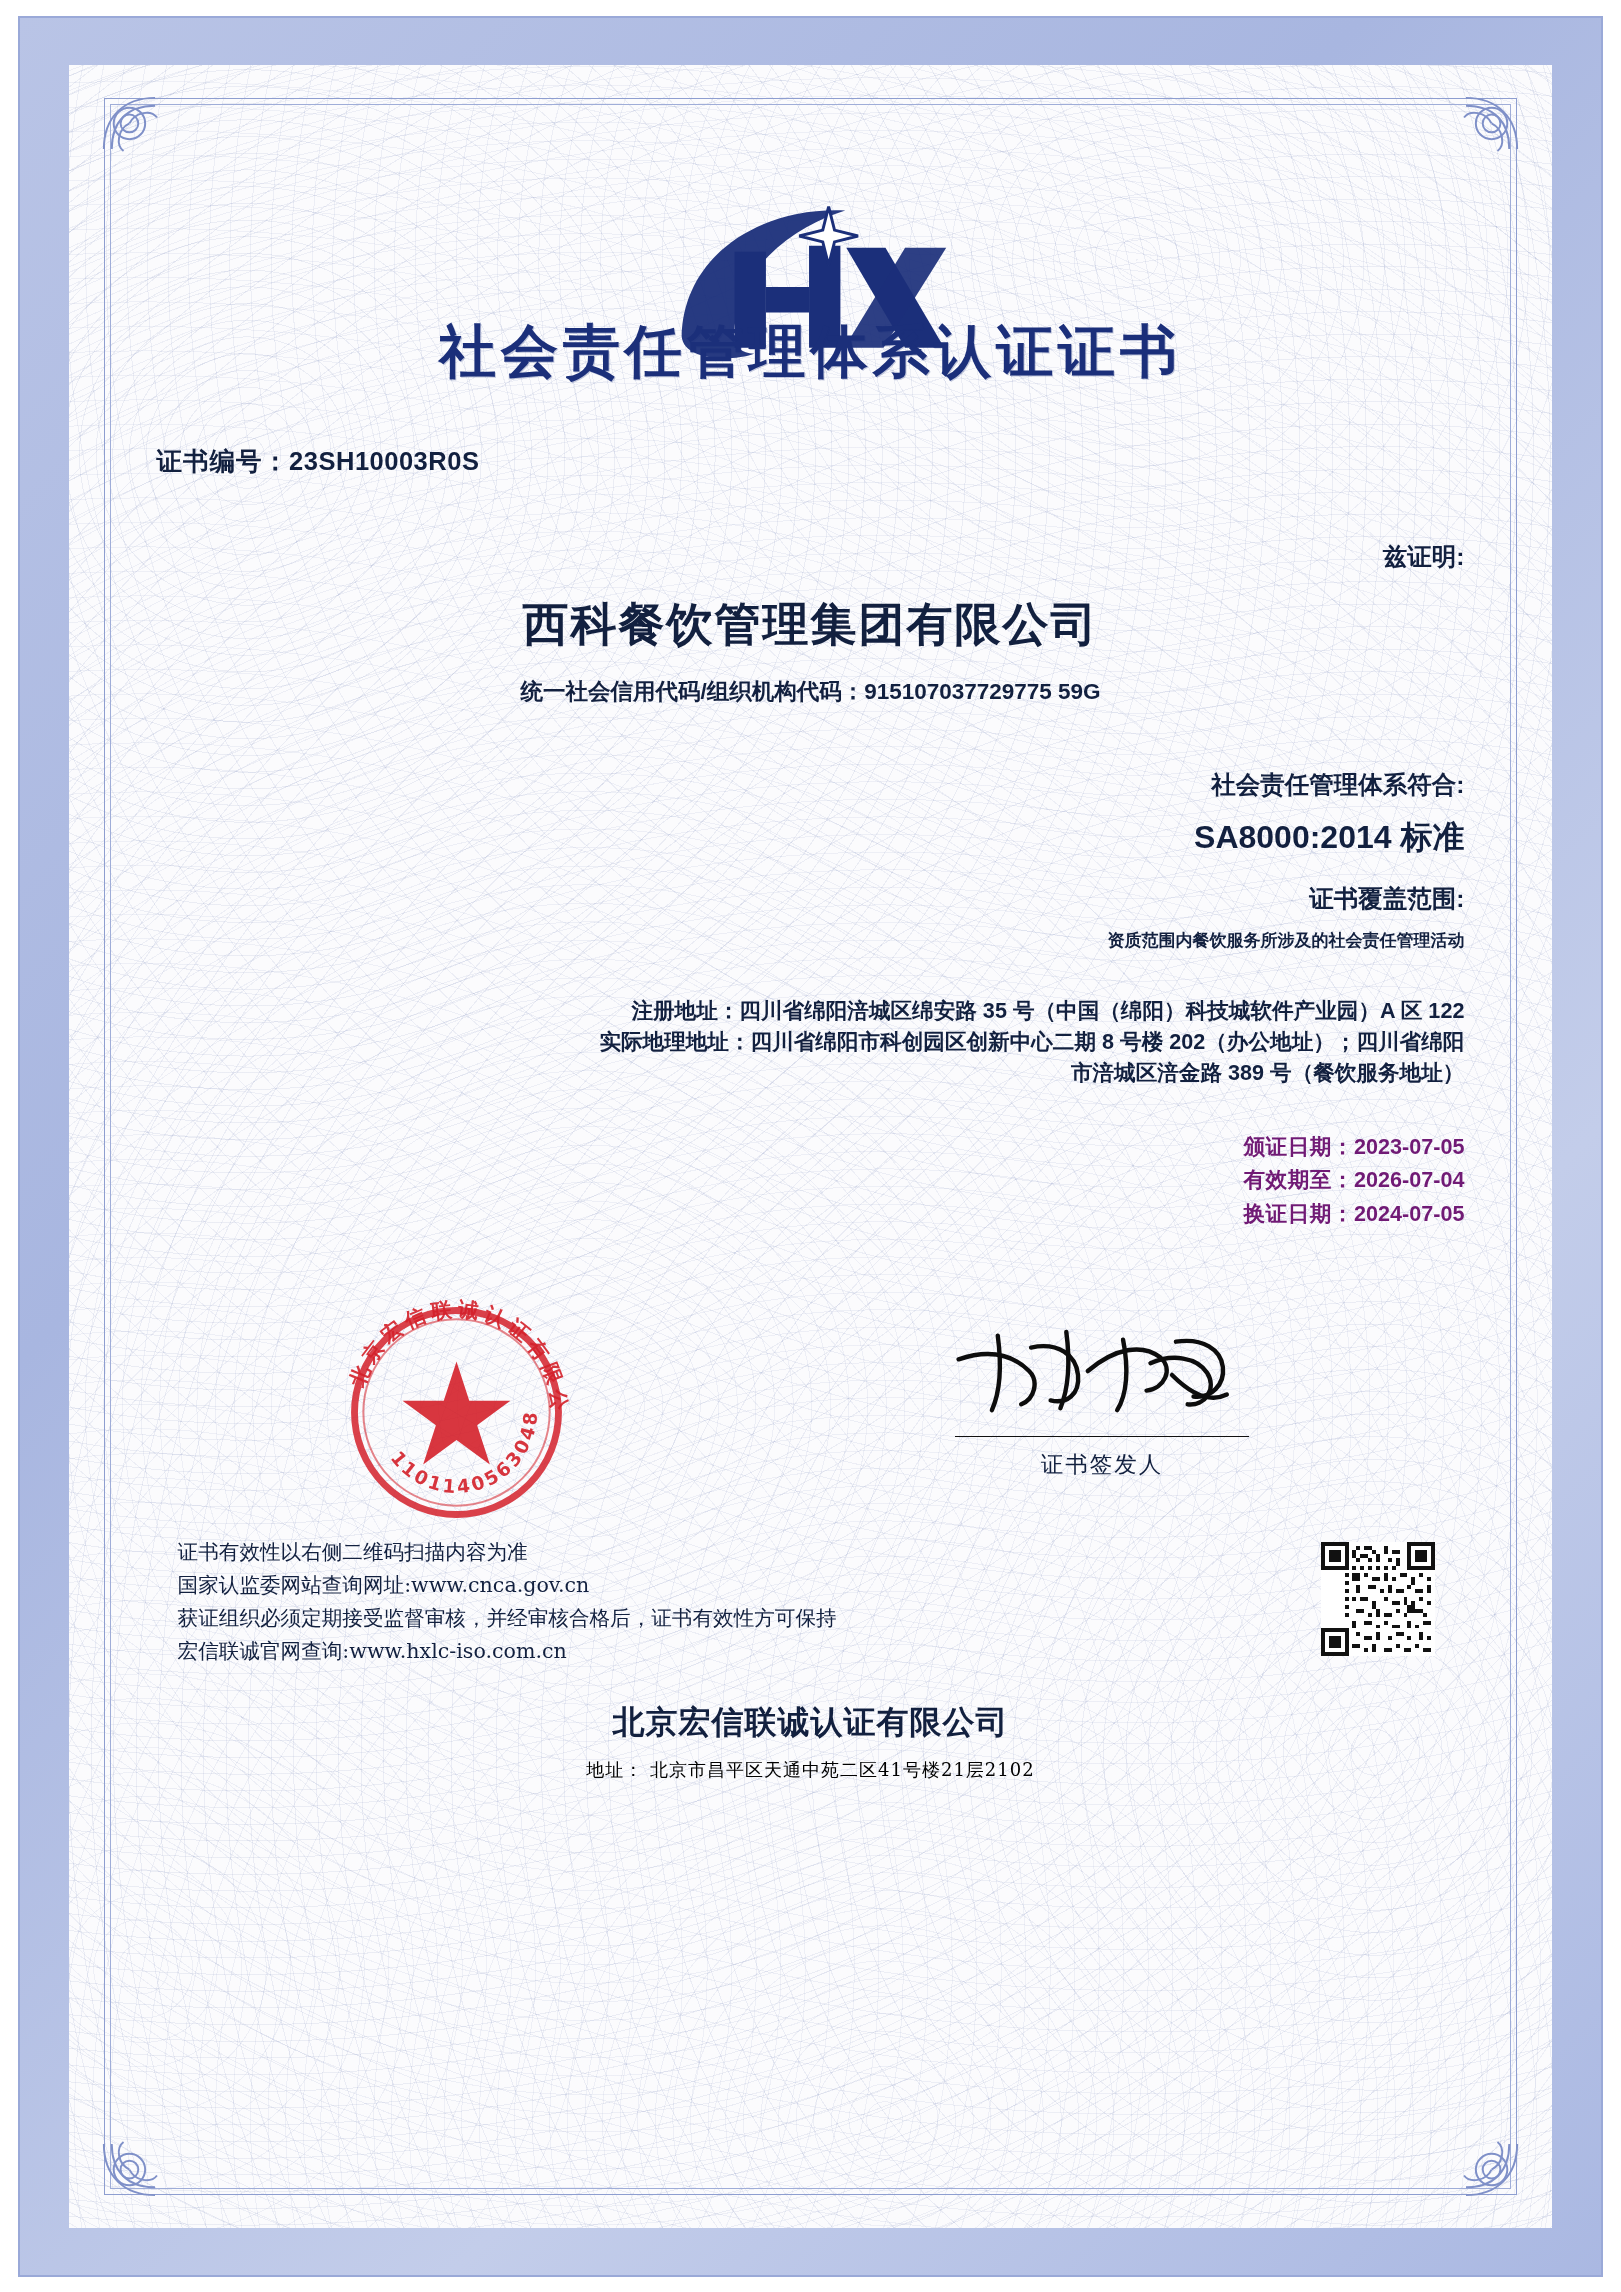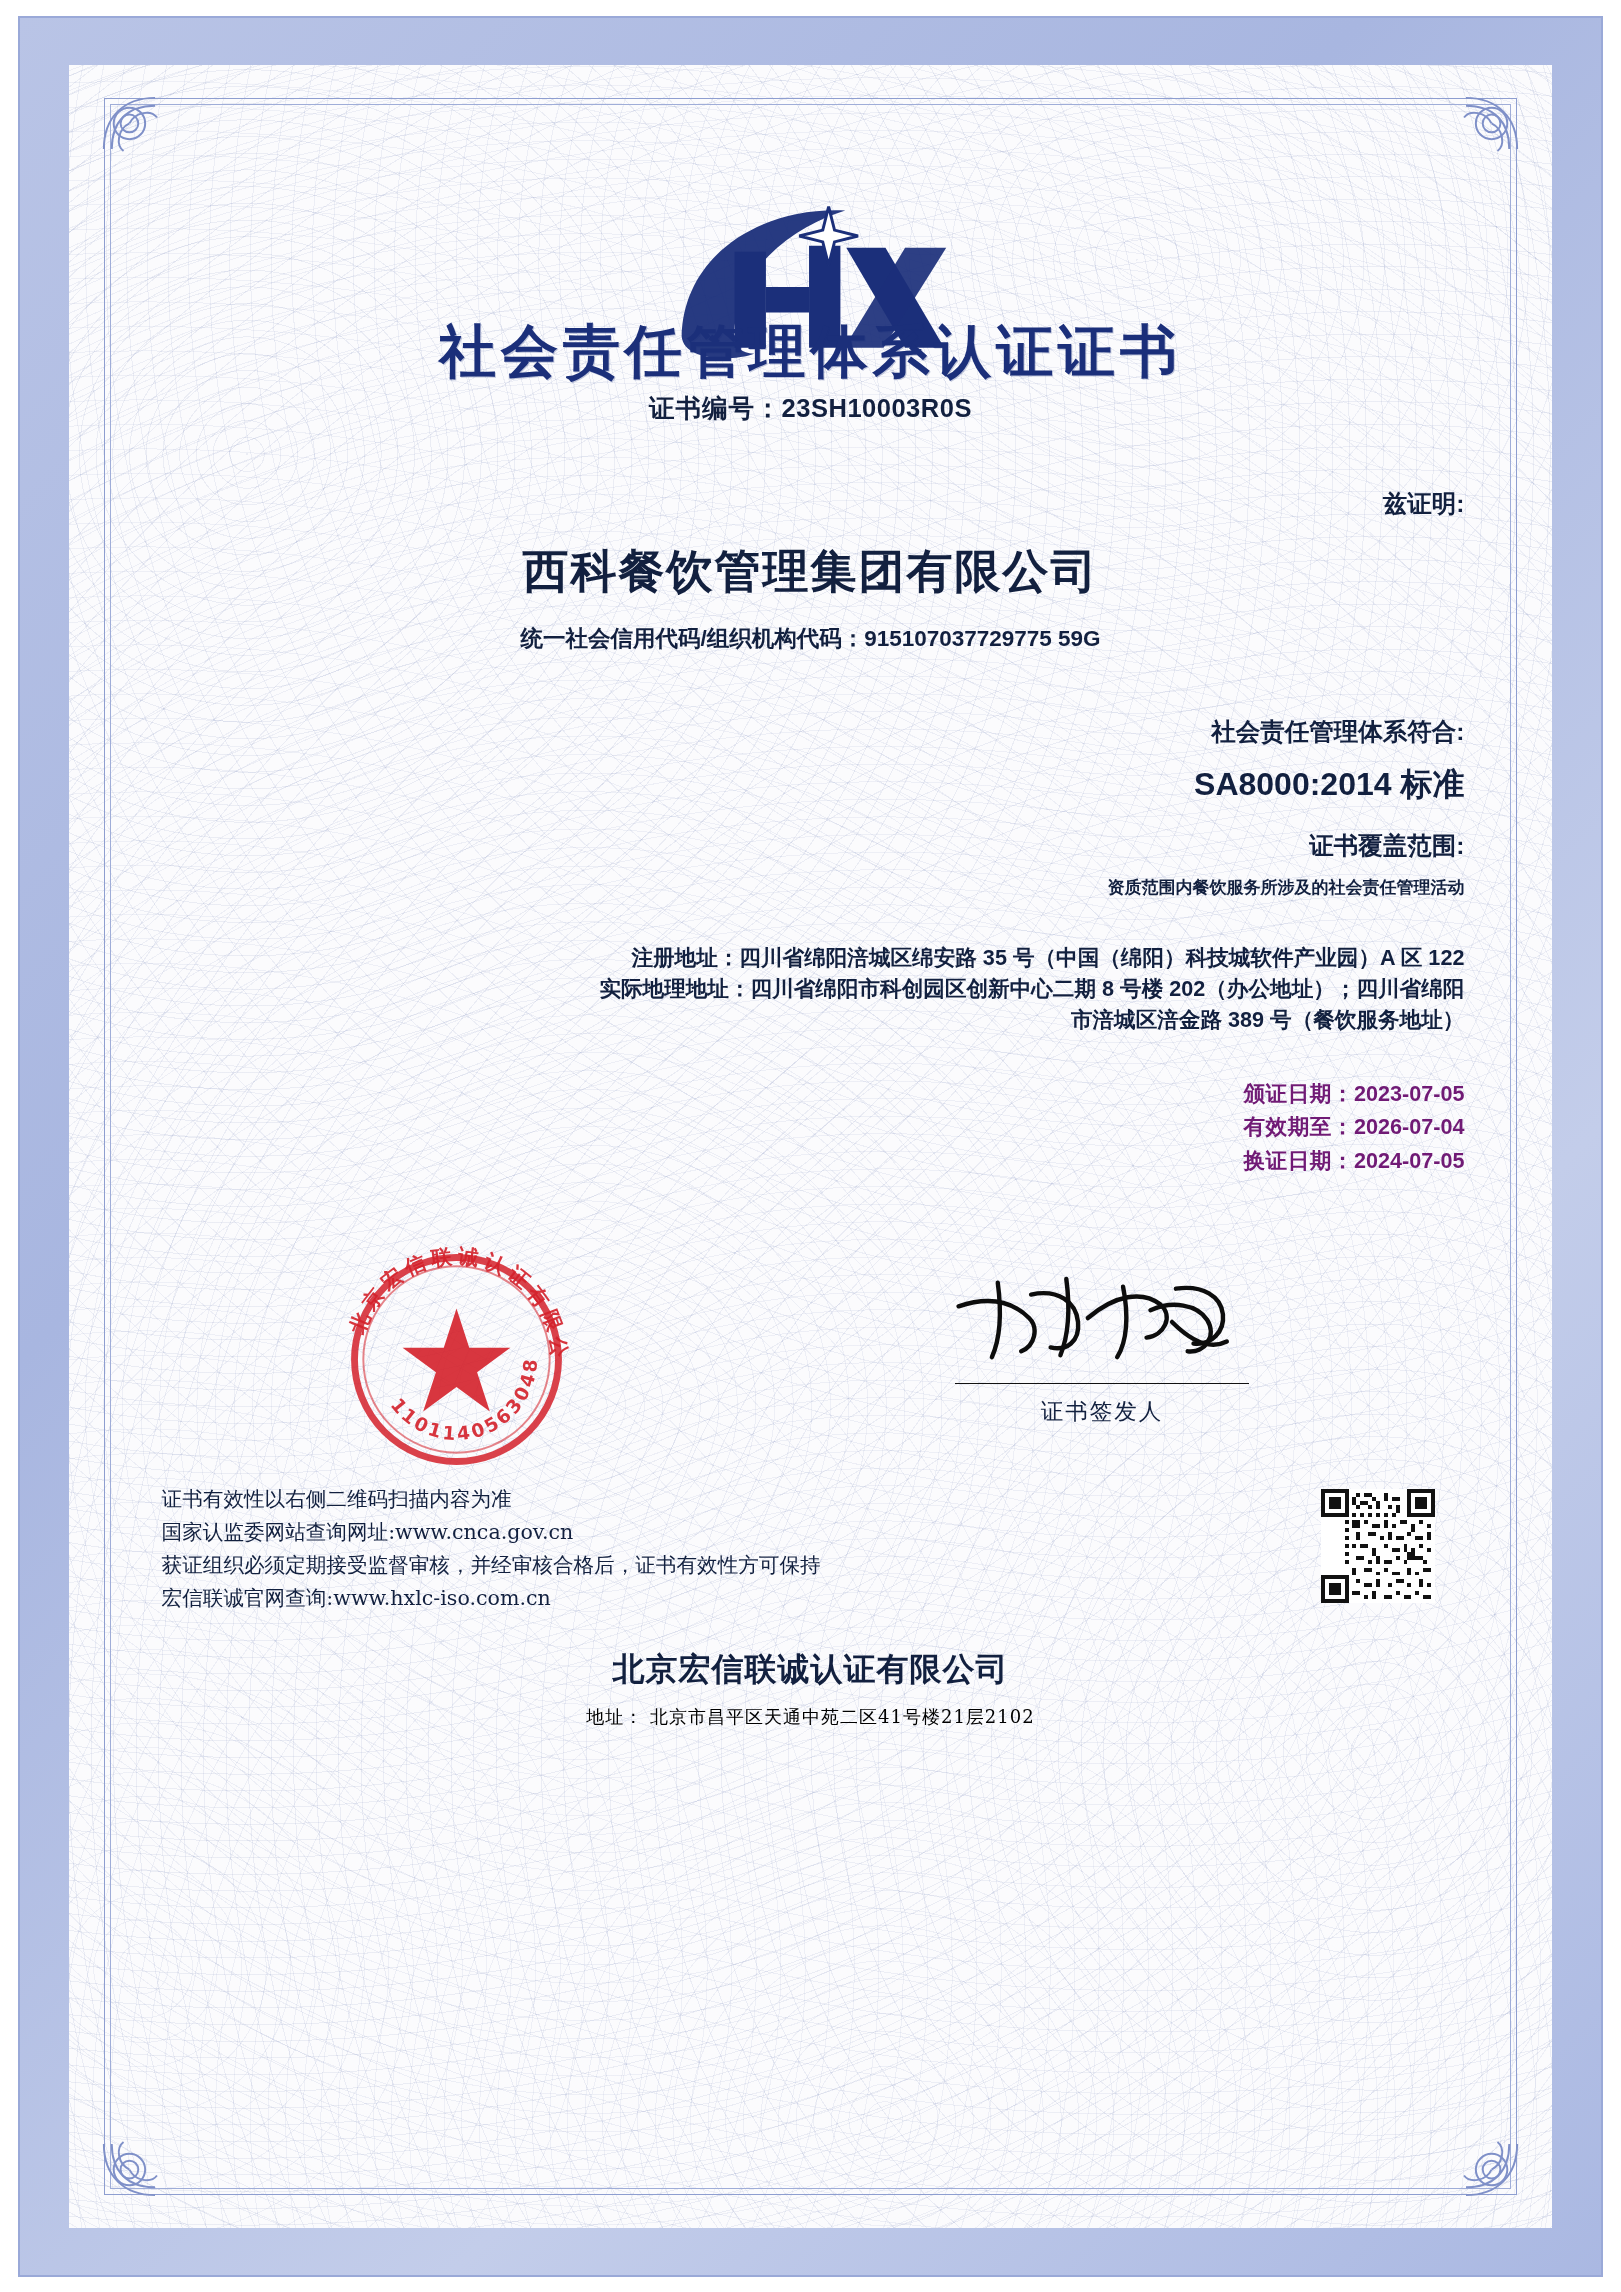--- a/index.html
+++ b/index.html
@@ -108,21 +108,22 @@
     font-size: 57px;
     font-weight: bold;
     color: #1b2f7a;
     letter-spacing: 4.9px;
     margin-top: 3.9px;
     font-family: "DejaVu Sans", "Liberation Sans", sans-serif;
     text-shadow: 1px 1px 0 rgba(27,47,122,0.25);
   }
 
   .cert-no {
-    text-align: center;
+    text-align: left;
+    margin-top: 53px;
     font-size: 25.5px;
     font-weight: bold;
     color: #12203f;
   }
   .cert-no .label { letter-spacing: 1px; }
   .cert-no .val { letter-spacing: 0.5px; }
 
   .hereby {
     text-align: right;
     margin-top: 61px;
@@ -233,21 +234,21 @@
   }
 
   
   .footer-row {
     position: relative;
     margin-top: 5.9px;
     height: 147px;
   }
   .notes {
     position: absolute;
-    left: 5px;
+    left: 21px;
     top: 0;
     font-size: 20.6px;
     color: #12203f;
     line-height: 1.6;
     font-family: "DejaVu Serif", "Liberation Serif", serif;
   }
   .notes div { white-space: nowrap; }
   .qr {
     position: absolute;
     right: 29px;

